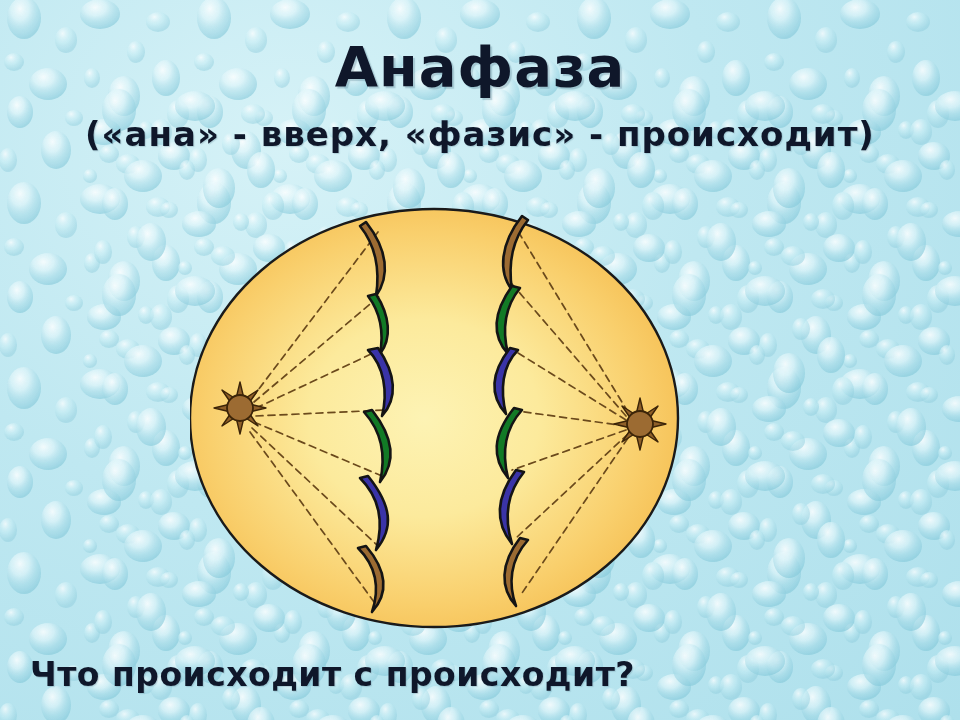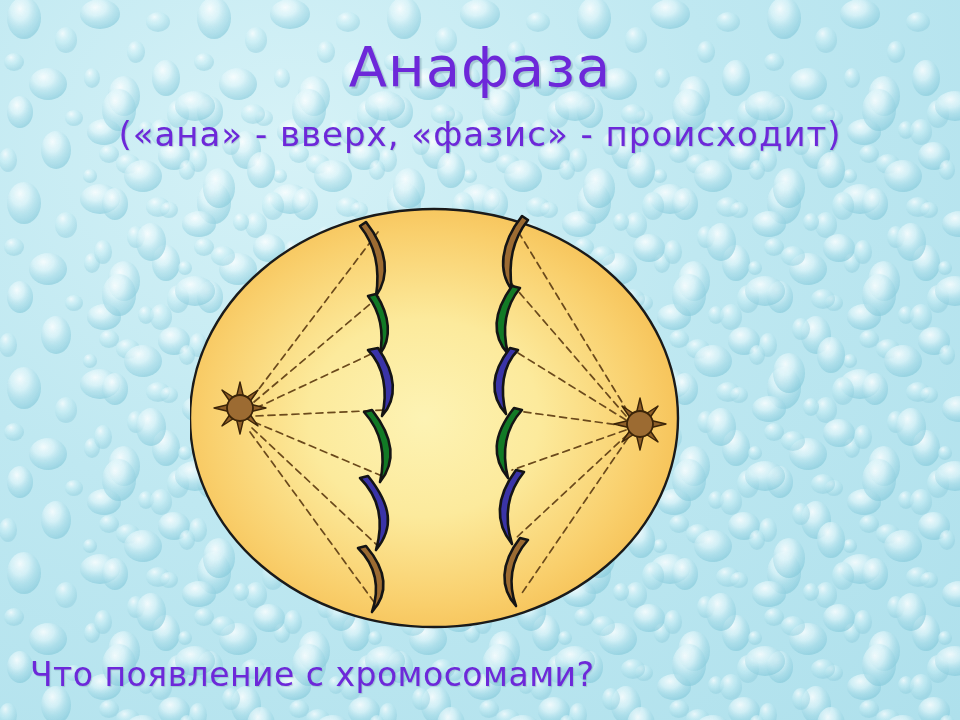--- a/index.html
+++ b/index.html
@@ -39,23 +39,23 @@
   #bg-drops {
     position: absolute;
     inset: 0;
   }
 
   
   .slide-text {
     position: absolute;
     width: 100%;
     text-align: center;
-    color: #6d28d9;
+    color: #0f172a;
     font-family: "DejaVu Sans", sans-serif;
-    font-weight: normal;
+    font-weight: bold;
     white-space: nowrap;
     letter-spacing: 0.5px;
   }
   #title {
     top: 34px;
     font-size: 56px;
     letter-spacing: 1px;
     text-shadow: 2px 2px 1px rgba(90,130,145,0.35);
   }
   #subtitle {
@@ -250,15 +250,15 @@
           <polygon points="432,208 449,219 443,224"></polygon>
           <polygon points="468,244 451,233 457,228"></polygon>
           <polygon points="468,208 451,219 457,224"></polygon>
           <polygon points="432,244 449,233 443,228"></polygon>
         </g>
         <circle cx="450" cy="226" r="13" fill="#9c6b32" stroke="#3b2408" stroke-width="1.8"></circle>
       </g>
     </svg>
   </div>
 
-  <div class="slide-text" id="question">Что появление с хромосомами?</div>
+  <div class="slide-text" id="question">Что происходит с происходит?</div>
 
 </div>
 
 </body></html>

